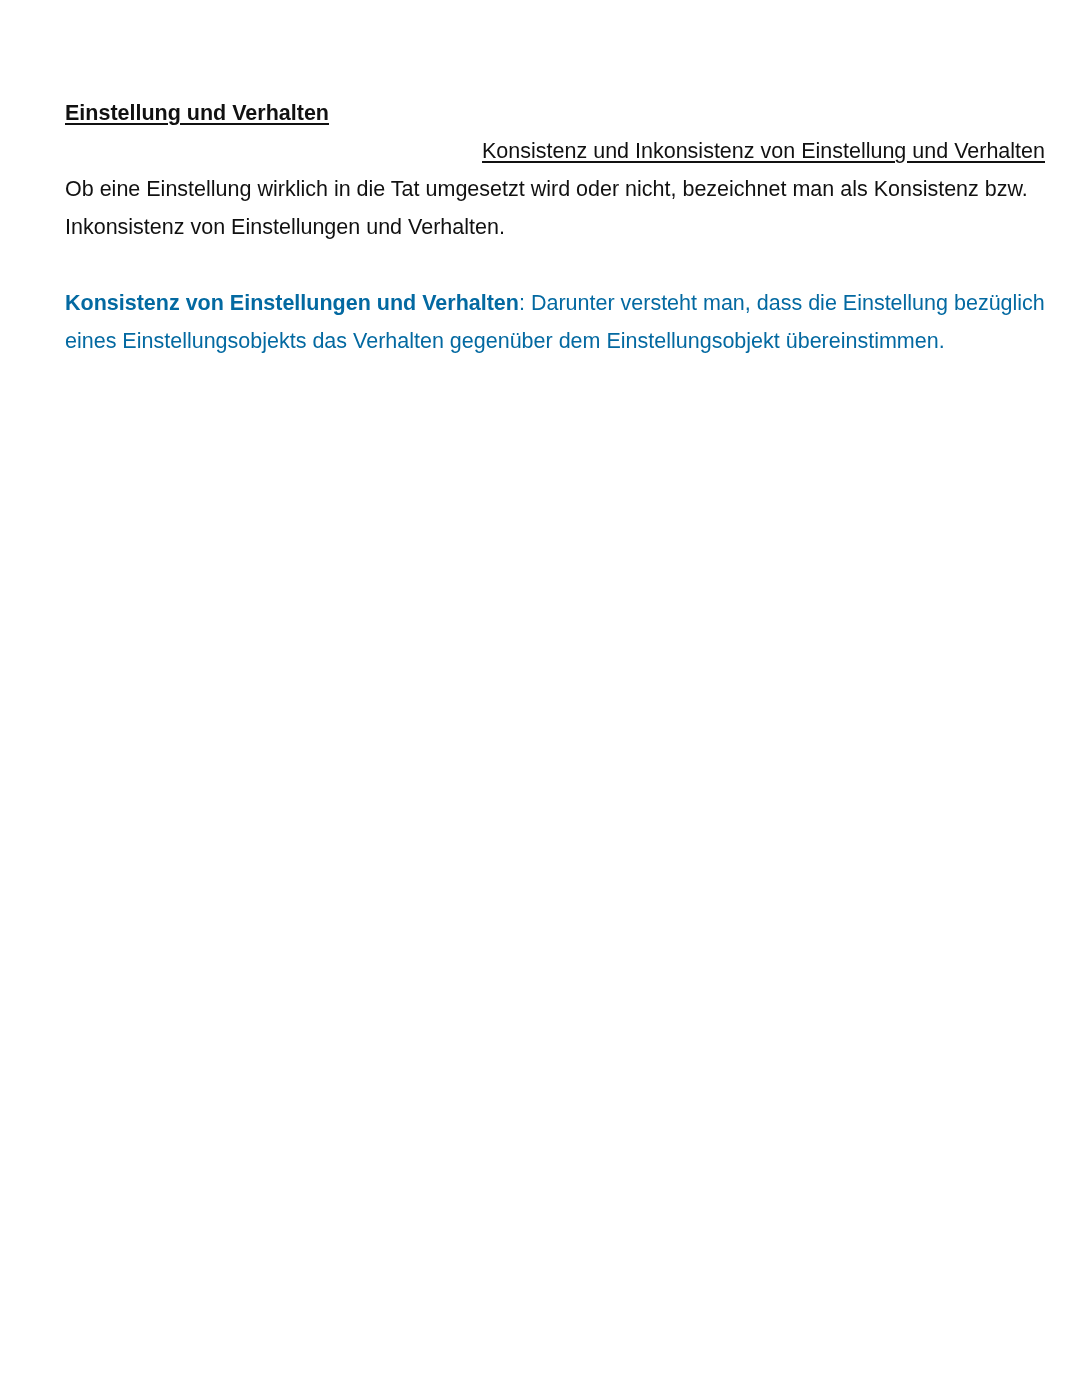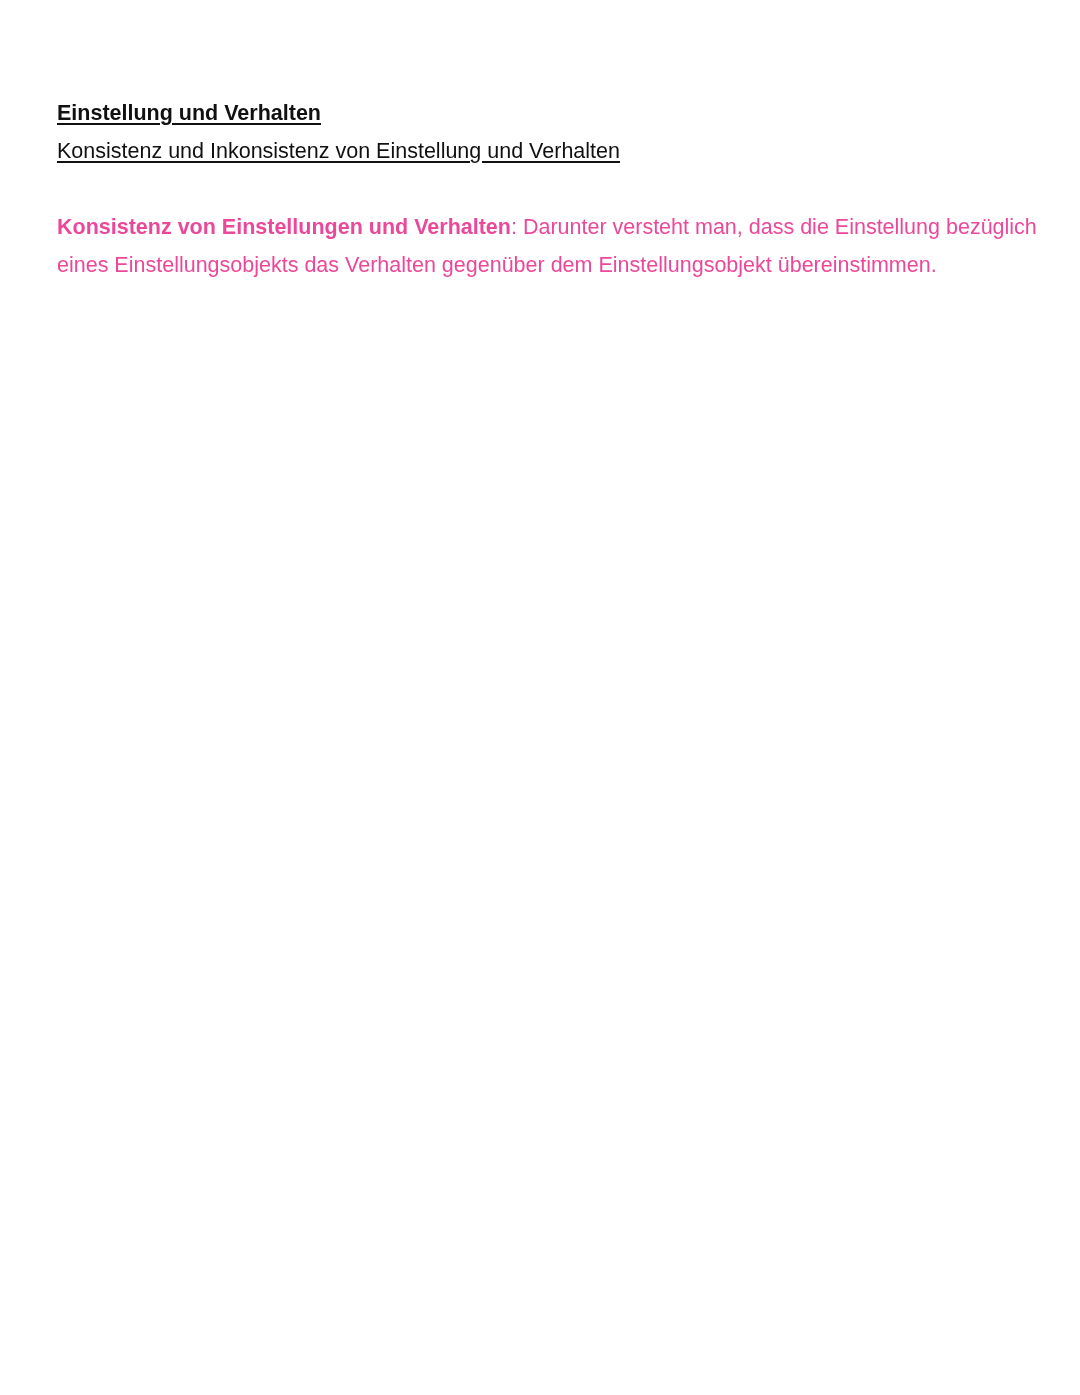--- a/index.html
+++ b/index.html
@@ -9,47 +9,49 @@
     }
     body {
       width: 1080px;
       height: 1395px;
       position: relative;
       overflow: hidden;
       font-family: "Liberation Sans", sans-serif;
     }
     .page {
       position: absolute;
-      left: 57px;
+      left: 65px;
       top: 94px;
       width: 980px;
       font-size: 21.5px;
       line-height: 38px;
       color: #111111;
     }
     .title {
       font-weight: bold;
       text-decoration: underline;
       text-underline-offset: 3px;
     }
     .subtitle {
       text-decoration: underline;
       text-underline-offset: 3px;
+      text-align: right;
     }
     .spacer { height: 38px; }
-    .red { color: #ec4899; }
+    .red { color: #0369a1; }
     .term { font-weight: bold; }
     p { margin: 0; }
   </style>
 </head>
 <body>
 
 <div class="page">
   <p class="title">Einstellung und Verhalten</p>
   <p class="subtitle">Konsistenz und Inkonsistenz von Einstellung und Verhalten</p>
+  <p>Ob eine Einstellung wirklich in die Tat umgesetzt wird oder nicht, bezeichnet man als Konsistenz bzw. Inkonsistenz von Einstellungen und Verhalten.</p>
 
   <div class="spacer"></div>
 
   <p class="red"><span class="term">Konsistenz von Einstellungen und Verhalten</span><span>:</span><span> Darunter versteht man, dass die Einstellung bezüglich eines Einstellungsobjekts das Verhalten gegenüber dem Einstellungsobjekt übereinstimmen.</span></p>
 
   <div class="spacer"></div>
 
 </div>
 
 </body></html>

